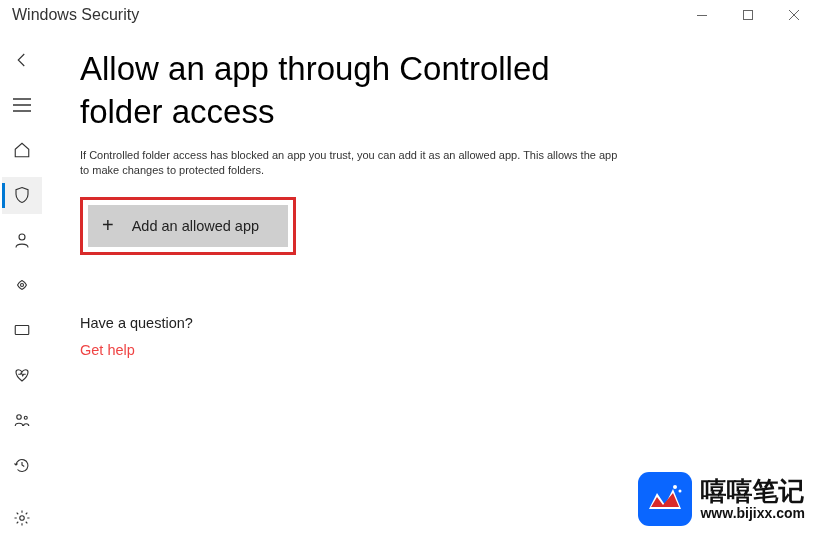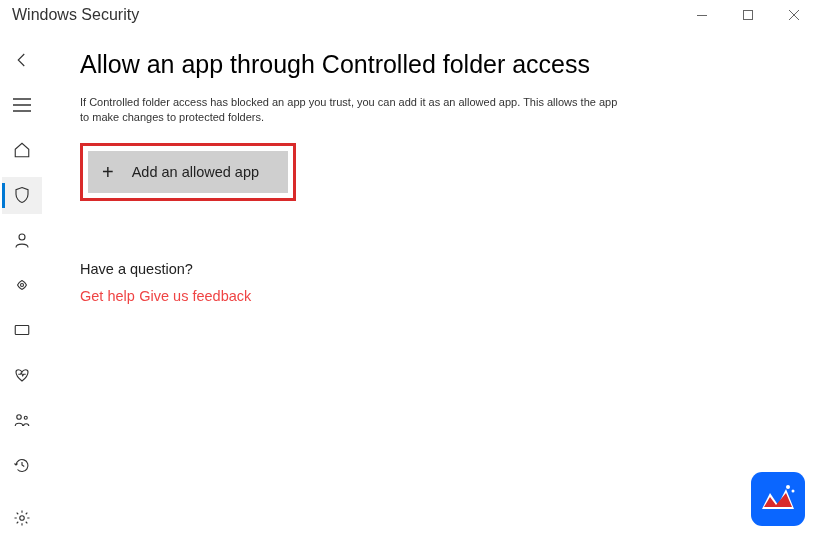--- a/index.html
+++ b/index.html
@@ -73,21 +73,21 @@
     .sidebar-spacer {
       flex: 1;
     }
     .content {
       padding: 18px 40px 0 36px;
       flex: 1;
       overflow-y: auto;
     }
     h1 {
       font-weight: 300;
-      font-size: 25px;
+      font-size: 33px;
       line-height: 1.3;
       color: #000;
       margin-bottom: 14px;
       max-width: 560px;
     }
     .desc {
       font-size: 11px;
       color: #333;
       line-height: 1.4;
       max-width: 540px;
@@ -265,26 +265,29 @@
       <button class="add-button">
         <span class="plus">+</span>
         <span>Add an allowed app</span>
       </button>
     </div>
 
 
     <div class="section-title">Have a question?</div>
     <a class="link">Get help</a>
 
-    <a class="link">Give us feedback</a>
   </div>
 </div>
 
 <div class="watermark">
   <div class="wm-logo">
     <svg width="40" height="40" viewBox="0 0 40 40">
       <path d="M4 30 L12 14 L20 26 L28 10 L36 30 Z" fill="#fff"></path>
       <path d="M6 28 L12 18 L18 26 L28 14 L34 28 Z" fill="#d92a2a"></path>
       <circle cx="30" cy="8" r="2" fill="#fff"></circle>
       <circle cx="35" cy="12" r="1.5" fill="#fff"></circle>
     </svg>
   </div>
+  <div class="wm-text">
+    <span class="wm-cn">嘻嘻笔记</span>
+    <span class="wm-url">www.bijixx.com</span>
+  </div>
 </div>
 
 </body></html>

